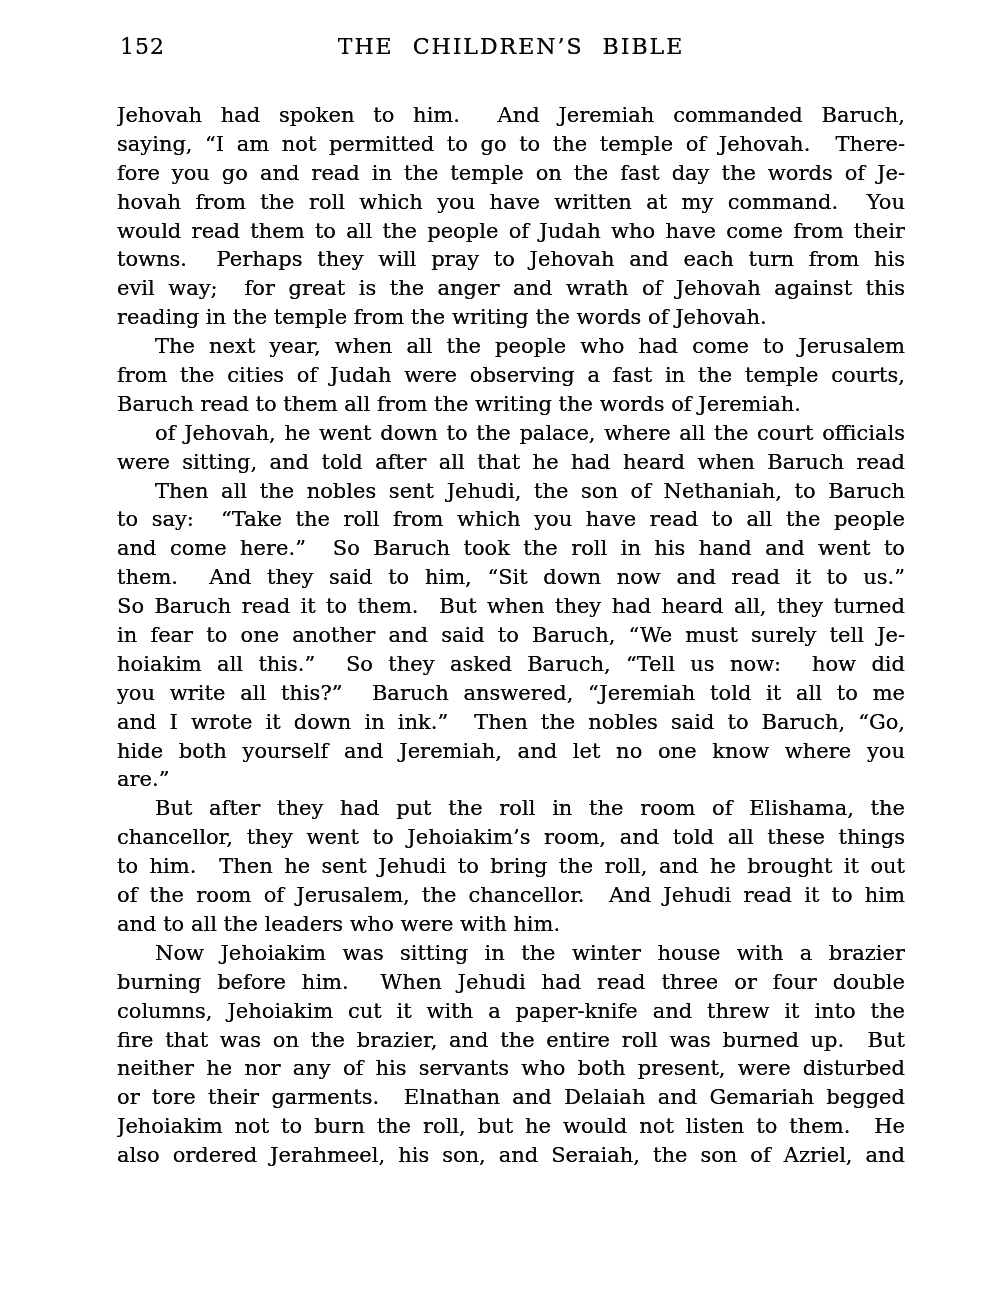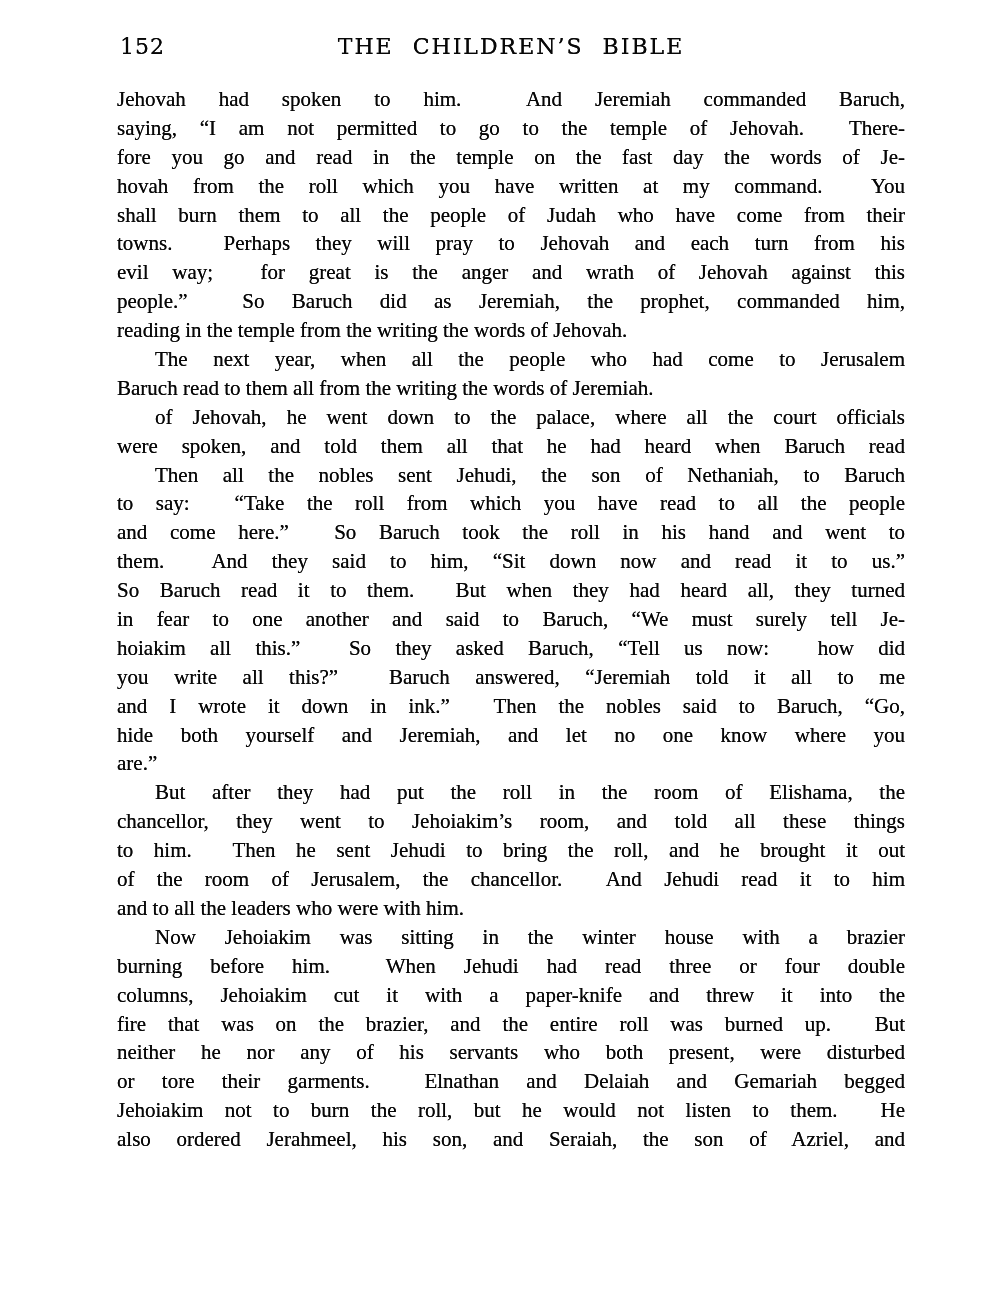--- a/index.html
+++ b/index.html
@@ -35,24 +35,23 @@
     top: 0;
     letter-spacing: 1px;
   }
   .running-title {
     display: block;
     text-align: center;
     letter-spacing: 2px;
     word-spacing: 10px;
   }
   .body-text {
-    margin-top: 24px;
+    margin-top: 40px;
     font-size: 21px;
     text-shadow: 0 0 0.5px rgba(0,0,0,0.85);
-    font-family: Liberation Serif, serif;
   }
   .paragraph {
     margin: 0;
   }
   .line {
     height: 28.9px;
     line-height: 28.9px;
     white-space: pre-wrap;
     text-align: justify;
     text-align-last: justify;
@@ -75,33 +74,33 @@
     <div class="header">
       <span class="pagenum">152</span>
       <span class="running-title">THE CHILDREN’S BIBLE</span>
     </div>
     <div class="body-text">
         <div class="paragraph">
           <div class="line">Jehovah had spoken to him.  And Jeremiah commanded Baruch,</div>
           <div class="line">saying, “I am not permitted to go to the temple of Jehovah.  There-</div>
           <div class="line">fore you go and read in the temple on the fast day the words of Je-</div>
           <div class="line">hovah from the roll which you have written at my command.  You</div>
-          <div class="line">shall burn them to all the people of Judah who have come from their</div>
+          <div class="line">would read them to all the people of Judah who have come from their</div>
           <div class="line">towns.  Perhaps they will pray to Jehovah and each turn from his</div>
           <div class="line">evil way;  for great is the anger and wrath of Jehovah against this</div>
-          <div class="line">people.”  So Baruch did as Jeremiah, the prophet, commanded him,</div>
           <div class="line last">reading in the temple from the writing the words of Jehovah.</div>
         </div>
         <div class="paragraph indent">
           <div class="line">The next year, when all the people who had come to Jerusalem</div>
+          <div class="line">from the cities of Judah were observing a fast in the temple courts,</div>
           <div class="line last">Baruch read to them all from the writing the words of Jeremiah.</div>
         </div>
         <div class="paragraph indent">
           <div class="line">of Jehovah, he went down to the palace, where all the court officials</div>
-          <div class="line">were spoken, and told them all that he had heard when Baruch read</div>
+          <div class="line">were sitting, and told after all that he had heard when Baruch read</div>
         </div>
         <div class="paragraph indent">
           <div class="line">Then all the nobles sent Jehudi, the son of Nethaniah, to Baruch</div>
           <div class="line">to say:  “Take the roll from which you have read to all the people</div>
           <div class="line">and come here.”  So Baruch took the roll in his hand and went to</div>
           <div class="line">them.  And they said to him, “Sit down now and read it to us.”</div>
           <div class="line">So Baruch read it to them.  But when they had heard all, they turned</div>
           <div class="line">in fear to one another and said to Baruch, “We must surely tell Je-</div>
           <div class="line">hoiakim all this.”  So they asked Baruch, “Tell us now:  how did</div>
           <div class="line">you write all this?”  Baruch answered, “Jeremiah told it all to me</div>

